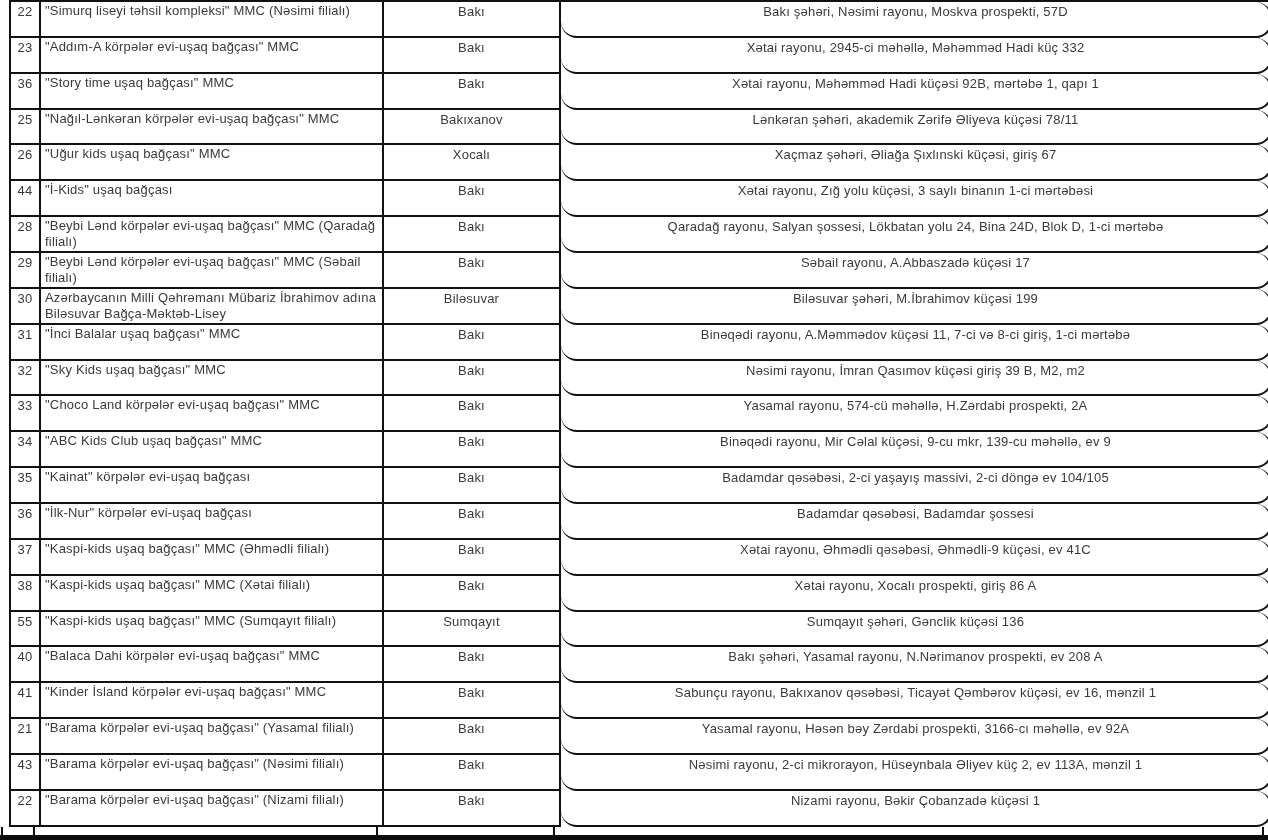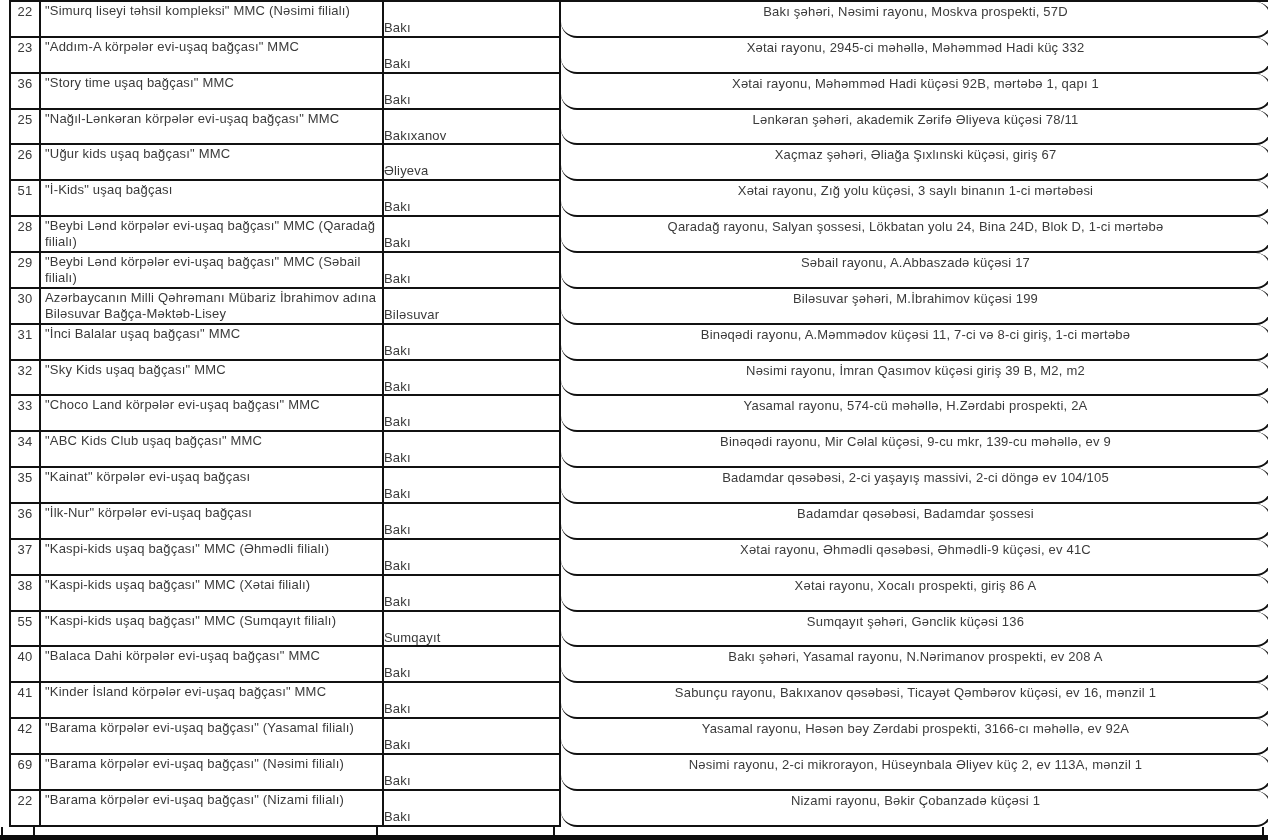--- a/index.html
+++ b/index.html
@@ -30,21 +30,21 @@
     border-right:2px solid var(--border-color);
     border-bottom:2px solid var(--border-color);
     overflow:hidden;
     font-size:13px;
     line-height:16px;
     letter-spacing:0.2px;
     padding-top:1px;
   }
   .c-no{text-align:center;padding-top:2px;}
   .c-name{padding:1px 2px 0 4px;}
-  .c-city{padding-top:18px;}
+  .c-city{text-align:center;padding-top:2px;}
   .c-addr{text-align:center;padding-top:2px;border-radius:16px;}
   
   .partial-row{
     position:absolute;left:1px;top:826.8px;height:9px;width:1261px;
     border-left:2px solid var(--border-color);
     box-sizing:border-box;
     background:var(--page-bg);
   }
   .pr-v{position:absolute;top:0;height:9px;width:2px;background:var(--border-color);}
   .pr-v.v1{left:30px;}
@@ -86,26 +86,26 @@
     <div class="trow">
       <div class="cell c-no">25</div>
       <div class="cell c-name">"Nağıl-Lənkəran körpələr evi-uşaq bağçası" MMC</div>
       <div class="cell c-city">Bakıxanov</div>
       <div class="cell c-addr">Lənkəran şəhəri, akademik Zərifə Əliyeva küçəsi 78/11</div>
     </div>
 
     <div class="trow">
       <div class="cell c-no">26</div>
       <div class="cell c-name">"Uğur kids uşaq bağçası" MMC</div>
-      <div class="cell c-city">Əliyeva</div>
+      <div class="cell c-city">Xocalı</div>
       <div class="cell c-addr">Xaçmaz şəhəri, Əliağa Şıxlınski küçəsi, giriş 67</div>
     </div>
 
     <div class="trow">
-      <div class="cell c-no">51</div>
+      <div class="cell c-no">44</div>
       <div class="cell c-name">"İ-Kids" uşaq bağçası</div>
       <div class="cell c-city">Bakı</div>
       <div class="cell c-addr">Xətai rayonu, Zığ yolu küçəsi, 3 saylı binanın 1-ci mərtəbəsi</div>
     </div>
 
     <div class="trow">
       <div class="cell c-no">28</div>
       <div class="cell c-name">"Beybi Lənd körpələr evi-uşaq bağçası" MMC (Qaradağ filialı)</div>
       <div class="cell c-city">Bakı</div>
       <div class="cell c-addr">Qaradağ rayonu, Salyan şossesi, Lökbatan yolu 24, Bina 24D, Blok D, 1-ci mərtəbə</div>
@@ -196,28 +196,28 @@
     </div>
 
     <div class="trow">
       <div class="cell c-no">41</div>
       <div class="cell c-name">"Kinder İsland körpələr evi-uşaq bağçası" MMC</div>
       <div class="cell c-city">Bakı</div>
       <div class="cell c-addr">Sabunçu rayonu, Bakıxanov qəsəbəsi, Ticayət Qəmbərov küçəsi, ev 16, mənzil 1</div>
     </div>
 
     <div class="trow">
-      <div class="cell c-no">42</div>
+      <div class="cell c-no">21</div>
       <div class="cell c-name">"Barama körpələr evi-uşaq bağçası" (Yasamal filialı)</div>
       <div class="cell c-city">Bakı</div>
       <div class="cell c-addr">Yasamal rayonu, Həsən bəy Zərdabi prospekti, 3166-cı məhəllə, ev 92A</div>
     </div>
 
     <div class="trow">
-      <div class="cell c-no">69</div>
+      <div class="cell c-no">43</div>
       <div class="cell c-name">"Barama körpələr evi-uşaq bağçası" (Nəsimi filialı)</div>
       <div class="cell c-city">Bakı</div>
       <div class="cell c-addr">Nəsimi rayonu, 2-ci mikrorayon, Hüseynbala Əliyev küç 2, ev 113A, mənzil 1</div>
     </div>
 
     <div class="trow">
       <div class="cell c-no">22</div>
       <div class="cell c-name">"Barama körpələr evi-uşaq bağçası" (Nizami filialı)</div>
       <div class="cell c-city">Bakı</div>
       <div class="cell c-addr">Nizami rayonu, Bəkir Çobanzadə küçəsi 1</div>

